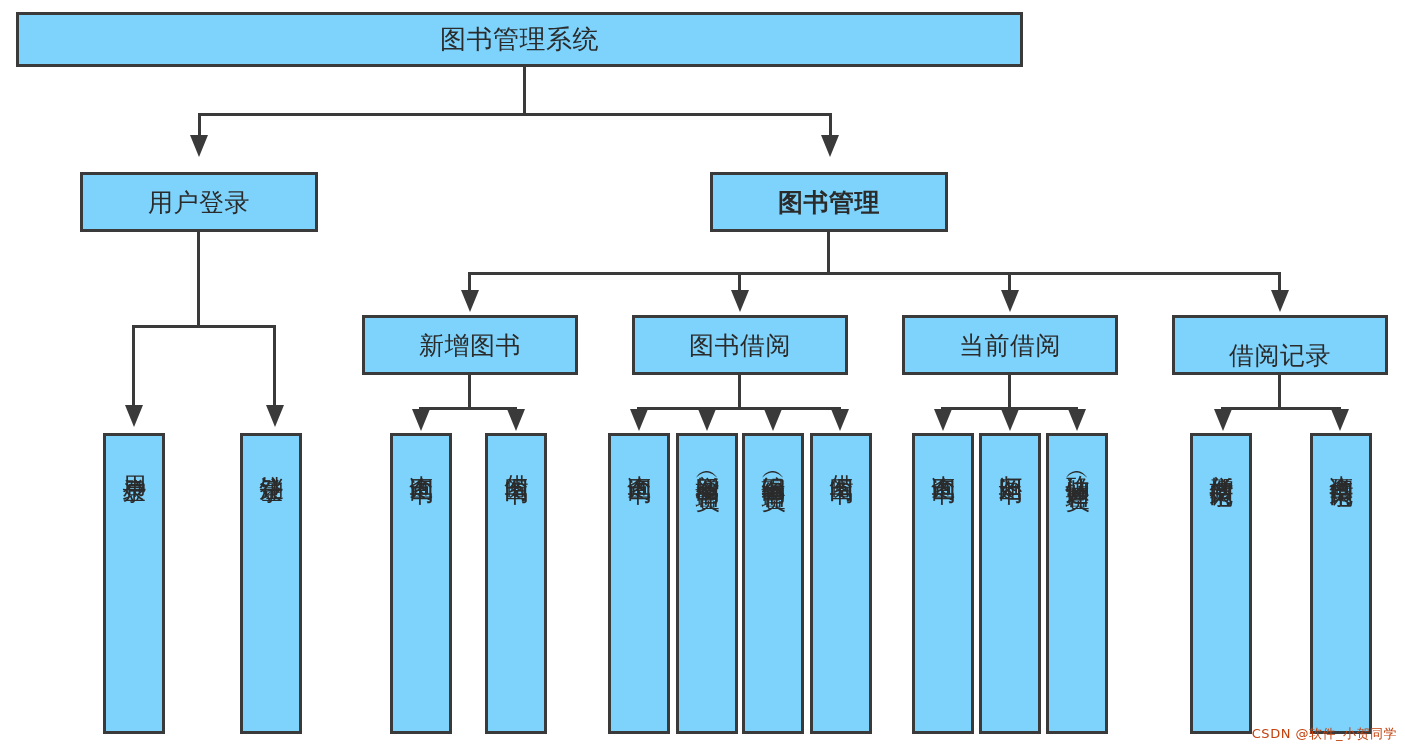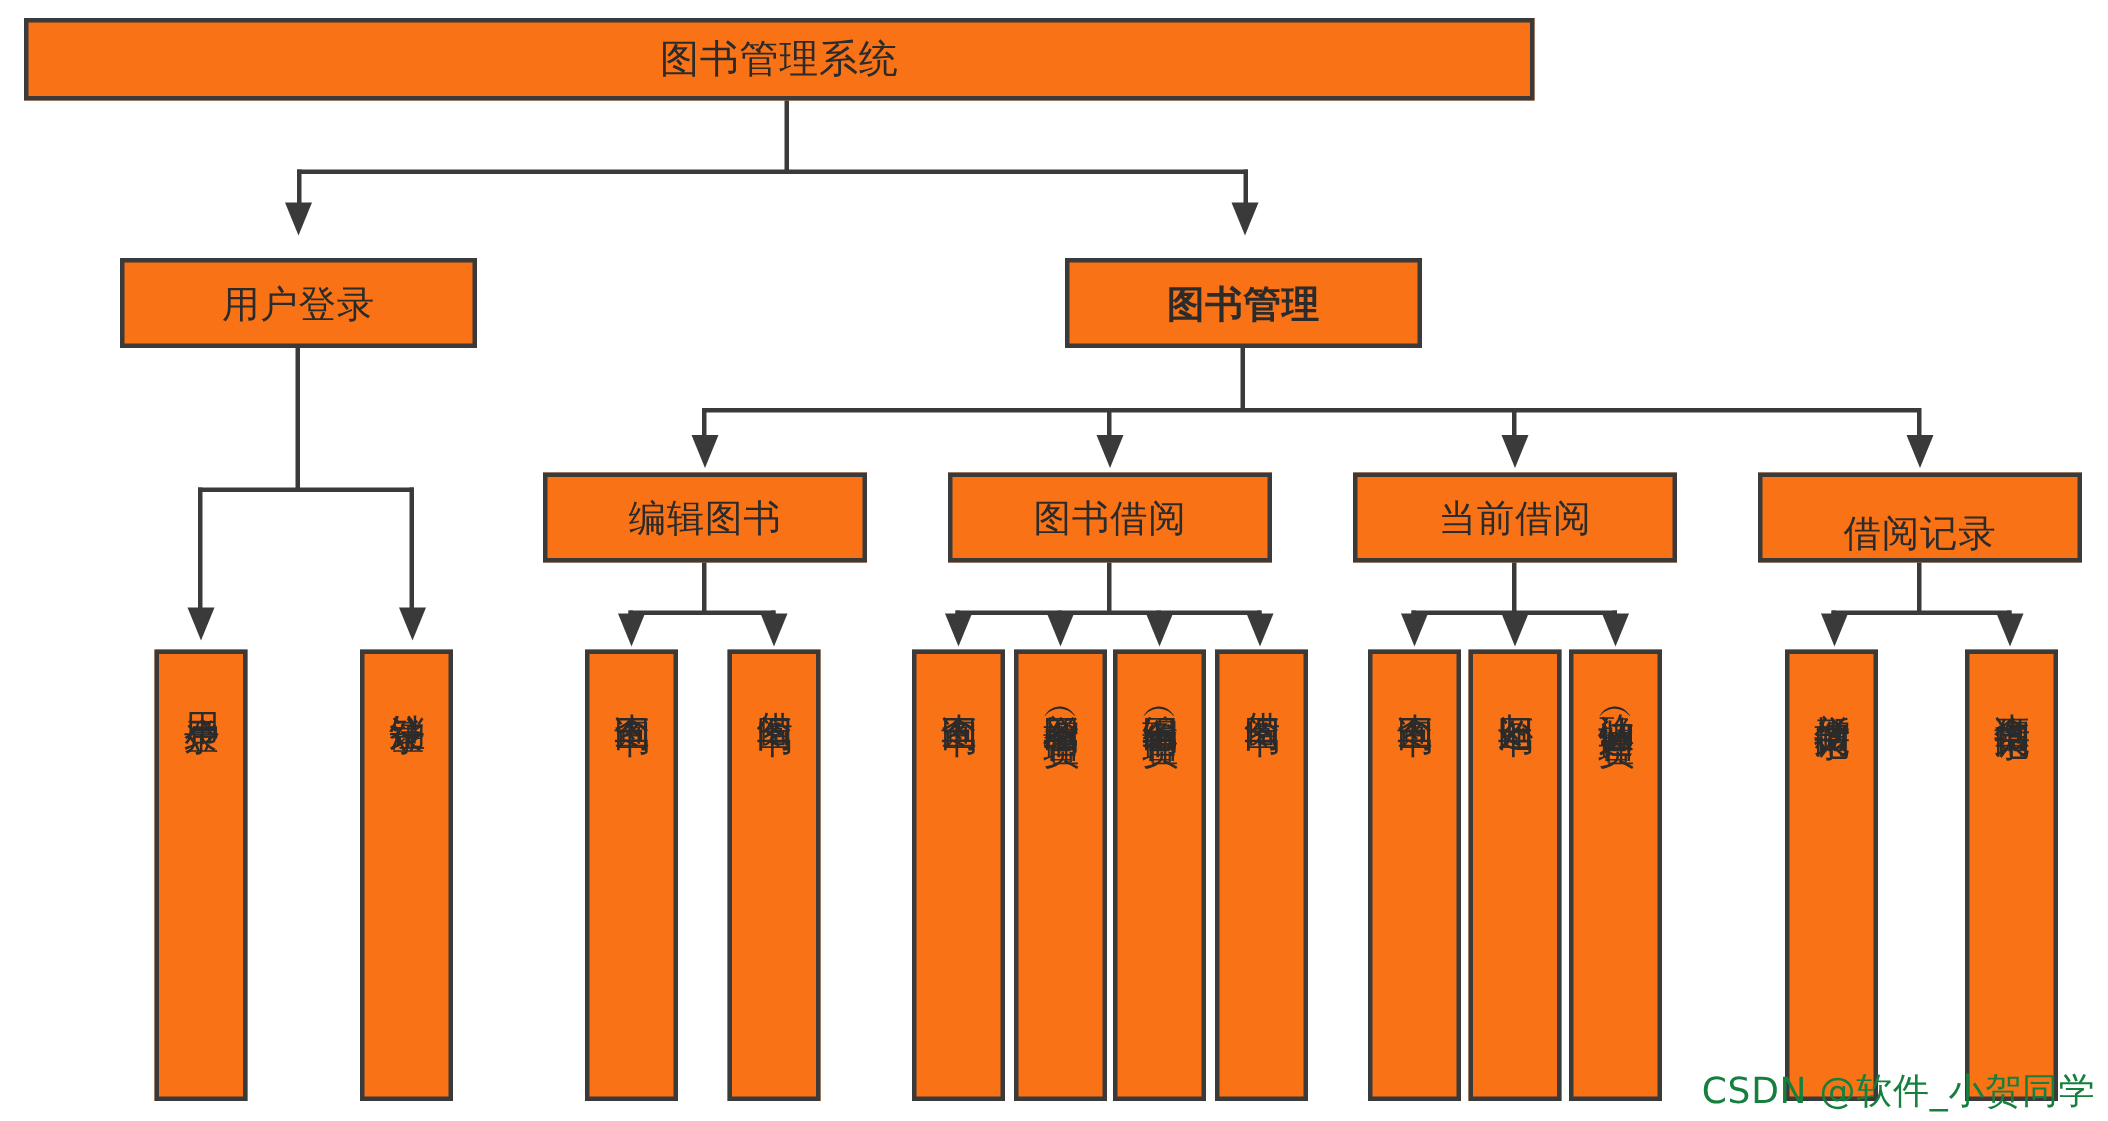--- a/index.html
+++ b/index.html
@@ -17,21 +17,21 @@
     height: 747px;
     background: #ffffff;
     overflow: hidden;
   }
 
   
   .node {
     position: absolute;
     box-sizing: border-box;
     border: 3px solid #3a3a3a;
-    background: #f97316;
+    background: #7dd3fc;
     display: flex;
     align-items: center;
     justify-content: center;
     color: #2b2b2b;
   }
   .node.h {                 
     font-size: 25px;
     letter-spacing: 0.5px;
   }
   .node.root  { font-size: 26px; }
@@ -69,22 +69,22 @@
     border-left: 9px solid transparent;
     border-right: 9px solid transparent;
     border-top: 22px solid #3a3a3a;
   }
 
   
   #watermark {
     position: absolute;
     right: 8px;
     bottom: 4px;
-    font-size: 24px;
-    color: #15803d;
+    font-size: 13px;
+    color: #c2410c;
     letter-spacing: 0.5px;
     white-space: nowrap;
     text-align: center;
   }
 </style>
 </head>
 <body>
 
 <div id="canvas">
 
@@ -118,21 +118,21 @@
   <div class="ln v" style="left:468px; top:272px; width:3px; height:20px;"></div>
   <div class="arrow" style="left:461px; top:290px;"></div>
   <div class="ln v" style="left:738px; top:272px; width:3px; height:20px;"></div>
   <div class="arrow" style="left:731px; top:290px;"></div>
   <div class="ln v" style="left:1008px; top:272px; width:3px; height:20px;"></div>
   <div class="arrow" style="left:1001px; top:290px;"></div>
   <div class="ln v" style="left:1278px; top:272px; width:3px; height:20px;"></div>
   <div class="arrow" style="left:1271px; top:290px;"></div>
 
   <div class="node h lvl3" style="left:362px; top:315px; width:216px; height:60px;">
-    <span>编辑图书</span>
+    <span>新增图书</span>
   </div>
   <div class="node h lvl3" style="left:902px; top:315px; width:216px; height:60px;">
     <span>当前借阅</span>
   </div>
   <div class="node h lvl3" style="left:632px; top:315px; width:216px; height:60px;">
     <span>图书借阅</span>
   </div>
   <div class="node h lvl3" style="left:1172px; top:315px; width:216px; height:60px;align-items:flex-end;">
     <span>借阅记录</span>
   </div>

